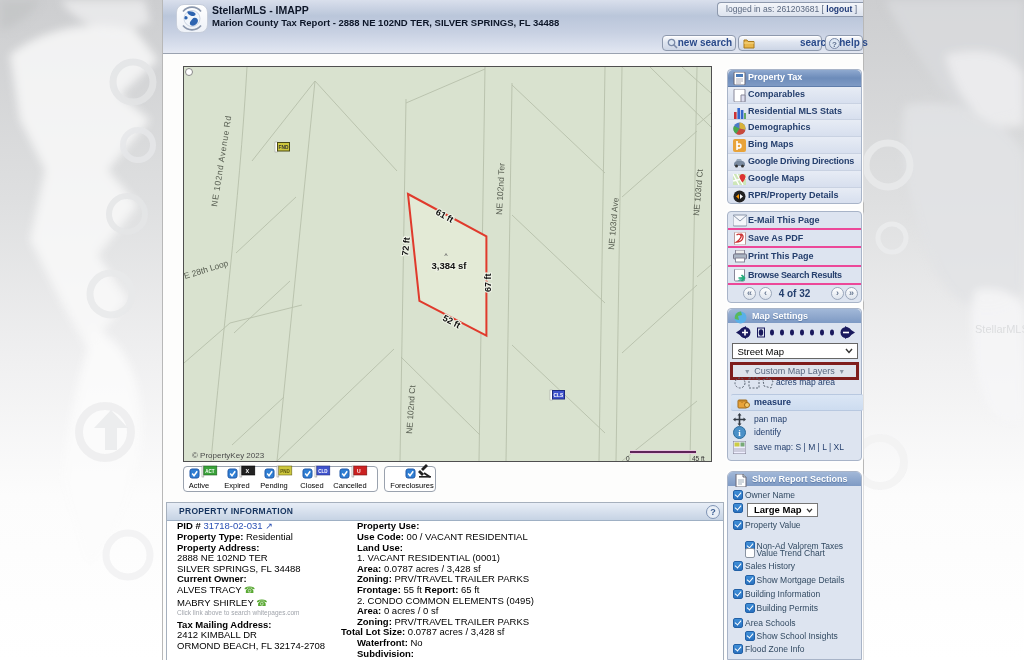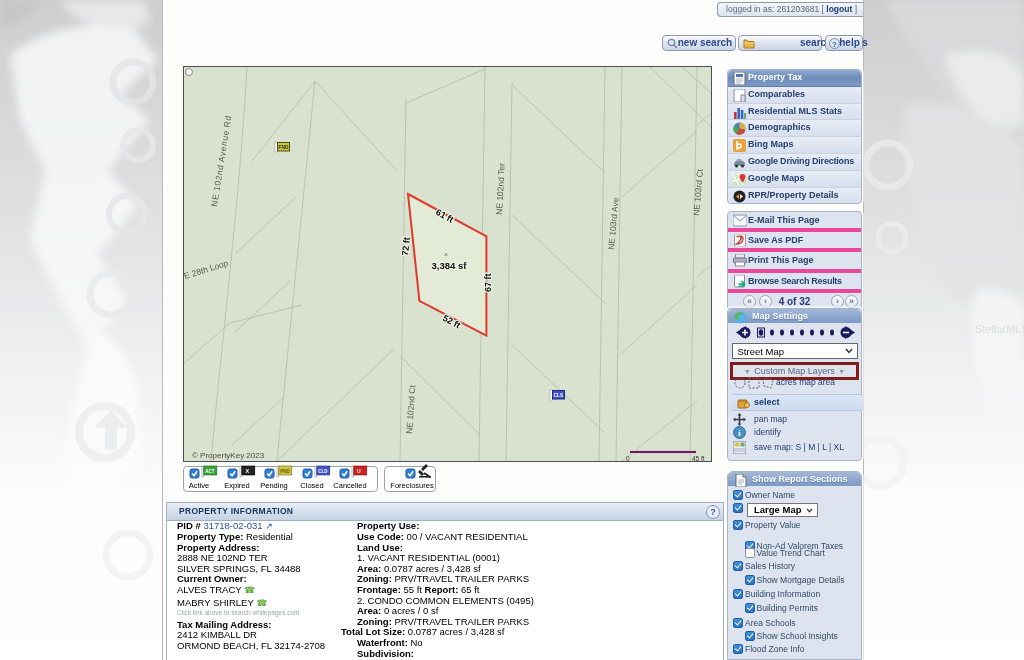--- a/index.html
+++ b/index.html
@@ -30,21 +30,21 @@
 .prow{position:relative;height:15.8px;line-height:15.8px;font-size:9px;font-weight:bold;color:#26406e;padding-left:20px;background:linear-gradient(180deg,#e7ecf5,#d7dfee);border-bottom:1px solid #c9d2e2;white-space:nowrap;overflow:visible;}
 .prow .ic{position:absolute;left:5px;top:2px;width:13px;height:13px;}
 .prow.sel{background:linear-gradient(180deg,#8fa9cf,#6d8cba 50%,#7e9ac5);color:#fff;border-bottom:1px solid #5f7dab;}
 .phdr{height:14px;line-height:14px;font-size:9px;white-space:nowrap;font-weight:bold;color:#fff;background:linear-gradient(180deg,#a2b8d8,#7e9ac4);border-radius:5px 5px 0 0;padding-left:24px;position:relative;text-shadow:0 1px 1px #5a79a5;}
 .chkrow{position:absolute;left:5px;font-size:8.5px;color:#324a62;height:10px;line-height:10px;padding-left:12px;white-space:nowrap;}
 .chkrow.in{left:16.5px;}
 .cb{position:absolute;left:0;top:0px;width:8px;height:8px;border-radius:2px;background:linear-gradient(180deg,#3f8fd8,#2a72c0);border:1px solid #2260a6;}
 .cb:after{content:"";position:absolute;left:2px;top:0px;width:3px;height:5px;border:solid #fff;border-width:0 1.6px 1.6px 0;transform:rotate(40deg);}
 .cb.un{background:#fff;border:1px solid #8a94a2;}
 .cb.un:after{display:none;}
-.prow2{position:relative;height:16.2px;line-height:16.2px;font-size:9px;font-weight:bold;color:#26406e;padding-left:20px;border-bottom:4px solid #ec4899;white-space:nowrap;}
+.prow2{position:relative;height:16.2px;line-height:16.2px;font-size:9px;font-weight:bold;color:#26406e;padding-left:20px;border-bottom:2px solid #ec4899;white-space:nowrap;}
 .ic2{position:absolute;left:5px;top:2px;width:14px;height:13px;}
 #navrow{position:relative;height:17px;}
 .navb{position:absolute;top:2px;left:15px;width:11px;height:11px;border-radius:50%;background:linear-gradient(180deg,#fff,#dde3ec);border:1px solid #9aa6ba;color:#6a7a94;font-size:9px;line-height:11px;text-align:center;font-weight:bold;}
 #zoomrow{position:relative;height:16px;padding:2px 0 0 7px;}
 #streetsel{position:relative;margin:2px auto 0 auto;width:119px;height:13px;background:#fff;border:1px solid #666;font-size:9.5px;line-height:13px;color:#000;padding:1px 0 0 5px;}
 #cml{position:relative;margin:3px auto 0 auto;width:123px;height:12px;background:#dfe3ec;border:3px solid #7f1d1d;font-size:9px;color:#5a6880;text-align:center;line-height:12px;}
 .msrow{position:absolute;left:0;width:133px;height:15px;line-height:15px;font-size:8.5px;color:#26406e;padding-left:8px;white-space:nowrap;}
 .msrow.hl{background:linear-gradient(180deg,#dbe6f5,#cddcf0);border-top:1px solid #b8c8e0;border-bottom:1px solid #b8c8e0;width:127px;margin:0 3px;border-radius:2px;padding-left:5px;}
 #lmsel{position:absolute;left:14px;top:0;background:#fff;border:1px solid #777;font-size:9.5px;font-weight:bold;color:#000;padding:0 4px 0 6px;line-height:12px;height:12px;white-space:nowrap;}
 </style>
@@ -85,20 +85,32 @@
     <circle cx="888" cy="165" r="22" stroke-width="7" stroke="#e9eaeb"></circle>
     <circle cx="892" cy="238" r="14" stroke-width="5" stroke="#ecedee"></circle>
     <circle cx="880" cy="462" r="24" stroke-width="8" stroke="#f2f2f3"></circle>
   </g>
   <g fill="#e9eaeb" opacity=".8">
     <path d="M105,412 l0,22 l-11,0 l17,18 l17,-18 l-11,0 l0,-22 z" transform="rotate(180 111 431)"></path>
   </g>
   <text x="975" y="333" font-family="Liberation Sans,sans-serif" font-size="11" fill="#dcdddf">StellarMLS</text>
 </svg>
 <div id="page">
+  <div id="hdr">
+    <div id="logo"><svg width="30" height="27" viewBox="0 0 42 42">
+   <path d="M7,10 A18,18 0 0,1 35,10" fill="none" stroke="#8a97ad" stroke-width="2.5"></path>
+   <path d="M35,32 A18,18 0 0,1 7,32" fill="none" stroke="#8a97ad" stroke-width="2.5"></path>
+   <circle cx="21" cy="21" r="12.5" fill="#f2f6fb" stroke="#b8c4d6" stroke-width="1"></circle>
+   <path d="M14,10 C18,9 24,10 26,13 C28,16 24,18 21,17 C17,16 13,13 14,10 Z" fill="#2e64b0"></path>
+   <path d="M25,20 C29,20 31,23 30,26 C29,30 24,33 20,32 C17,31 17,27 19,25 C21,23 22,20 25,20 Z" fill="#2e64b0"></path>
+   <path d="M11,17 C13,17 15,19 14,21 C13,23 10,23 9,21 C9,19 10,17 11,17 Z" fill="#2e64b0"></path>
+ </svg></div>
+    <div id="t1">StellarMLS - IMAPP</div>
+    <div id="t2">Marion County Tax Report - 2888 NE 102ND TER, SILVER SPRINGS, FL 34488</div>
+  </div>
   <div id="loggedin">logged in as: 261203681 [ <b>logout</b> ]</div>
   <div class="hbtn" id="b1" style="right:127px;width:72px;"><svg style="position:absolute;left:4px;top:2px;" width="11" height="11" viewBox="0 0 11 11">
           <circle cx="4.5" cy="4.5" r="3.2" fill="#dce6f2" stroke="#7a8aa8" stroke-width="1.3"></circle>
           <path d="M7,7 L10,10" stroke="#7a8aa8" stroke-width="1.6"></path>
         </svg><span style="padding-left:12px;">new search</span></div>
   <div class="hbtn" id="b2" style="right:41px;width:82px;"><svg style="position:absolute;left:4px;top:2px;" width="12" height="11" viewBox="0 0 12 11">
           <path d="M1,2 L4,2 L5,3.5 L11,3.5 L11,10 L1,10 Z" fill="#e8b64a" stroke="#a8781a"></path>
           <path d="M1,5 L11,5" stroke="#f6d98a"></path>
         </svg><span style="padding-left:13px;margin-left:48px;">search results</span></div>
   <div class="hbtn" id="b3" style="right:0px;width:36px;"><svg style="position:absolute;left:3px;top:2px;" width="11" height="11" viewBox="0 0 11 11">
@@ -385,21 +397,21 @@
             <g fill="none" stroke="#5a6472" stroke-dasharray="2,1.5">
               <circle cx="6" cy="6" r="5"></circle>
               <rect x="15" y="1" width="10" height="10"></rect>
               <path d="M29,3 L34,1 L39,4 L37,11 L30,9 Z"></path>
             </g>
           </svg><span style="padding-left:40px;">acres map area</span></div>
     <div class="msrow hl" style="top:85px;font-weight:bold;color:#1e3a6e;"><svg style="position:absolute;left:6px;top:1px;" width="13" height="13" viewBox="0 0 13 13">
             <rect x="1" y="4" width="9" height="8" rx="1" fill="#e8a33a" stroke="#a06a1a"></rect>
             <path d="M3,4 L3,6 M5,4 L5,7 M7,4 L7,6 M9,4 L9,7" stroke="#a06a1a" stroke-width=".8"></path>
             <circle cx="10" cy="9" r="2.5" fill="#f4c96a" stroke="#a06a1a"></circle>
-          </svg><span style="padding-left:18px;font-size:9px;">select</span></div>
+          </svg><span style="padding-left:18px;font-size:9px;">measure</span></div>
     <div class="msrow" style="top:103px;"><svg style="position:absolute;left:5px;top:1px;" width="13" height="13" viewBox="0 0 13 13">
             <path d="M6.5,0 L8.5,2.5 L7.3,2.5 L7.3,5.7 L10.5,5.7 L10.5,4.5 L13,6.5 L10.5,8.5 L10.5,7.3 L7.3,7.3 L7.3,10.5 L8.5,10.5 L6.5,13 L4.5,10.5 L5.7,10.5 L5.7,7.3 L2.5,7.3 L2.5,8.5 L0,6.5 L2.5,4.5 L2.5,5.7 L5.7,5.7 L5.7,2.5 L4.5,2.5 Z" fill="#333a44"></path>
           </svg><span style="padding-left:18px;">pan map</span></div>
     <div class="msrow" style="top:116px;"><svg style="position:absolute;left:5px;top:1px;" width="13" height="13" viewBox="0 0 13 13">
             <circle cx="6.5" cy="6.5" r="6" fill="#4a90c8" stroke="#2a6a9a"></circle>
             <text x="6.5" y="10" text-anchor="middle" font-size="9" font-weight="bold" fill="#fff" font-family="Liberation Serif,serif">i</text>
           </svg><span style="padding-left:18px;">identify</span></div>
     <div class="msrow" style="top:131px;"><svg style="position:absolute;left:5px;top:1px;" width="13" height="13" viewBox="0 0 13 13">
             <rect x="0" y="0" width="13" height="13" fill="#eef" stroke="#778"></rect>
             <rect x="1.5" y="1.5" width="5" height="4" fill="#cc4"></rect>

